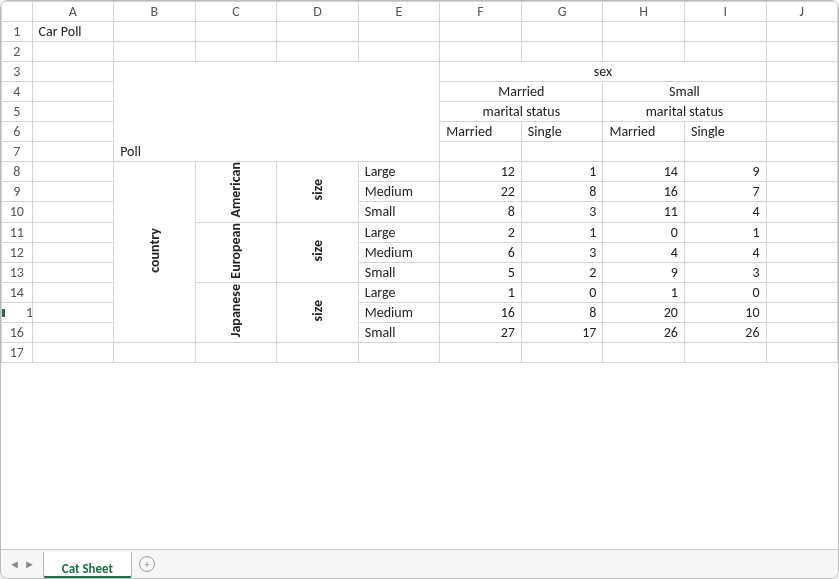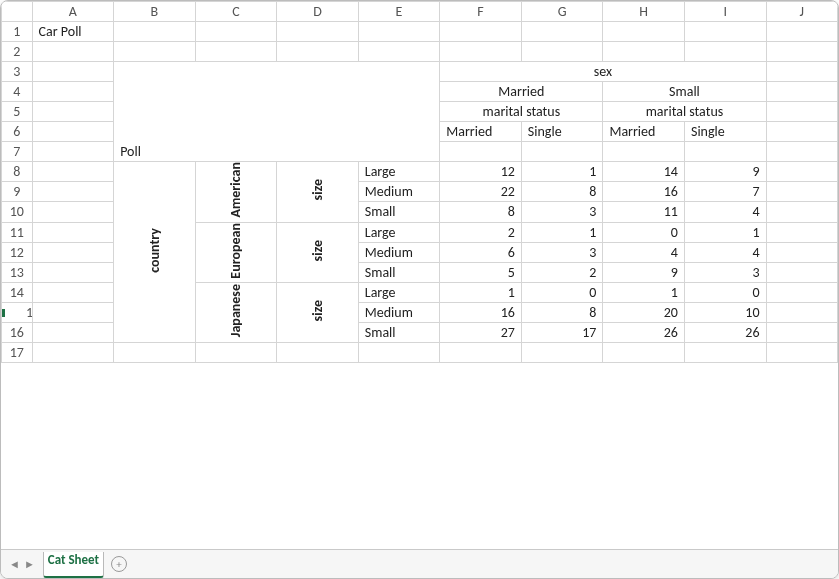--- a/index.html
+++ b/index.html
@@ -78,22 +78,22 @@
   .tabnav {
     display: flex;
     align-items: center;
     gap: 4px;
     padding: 0 8px;
     color: #888;
   }
   .tabnav span { cursor: default; font-size: 11px; }
   .tab {
     display: flex;
-    align-items: flex-start;
-    padding: 0 4px;
+    align-items: flex-end;
+    padding: 0 18px;
     background: #fff;
     border: 1px solid #b9b9b9;
     border-top: none;
     border-bottom: 2px solid #1e7145;
     color: #1e7145;
     font-weight: 700;
     margin-top: 2px;
     height: 24px;
     border-radius: 0 0 3px 3px;
   }

